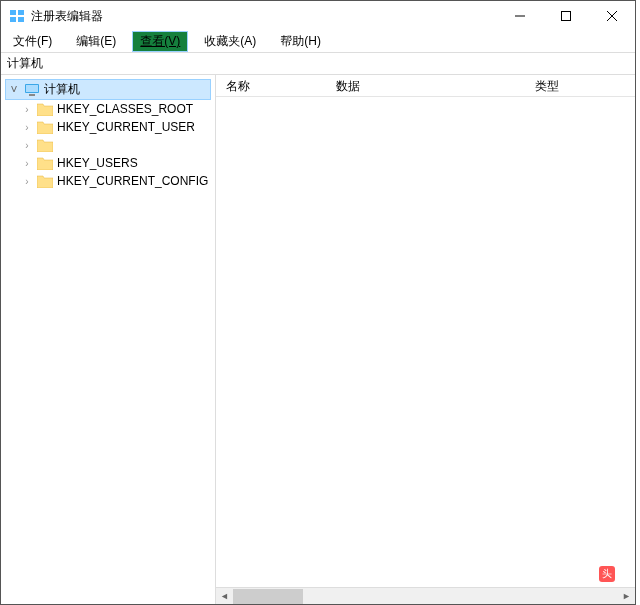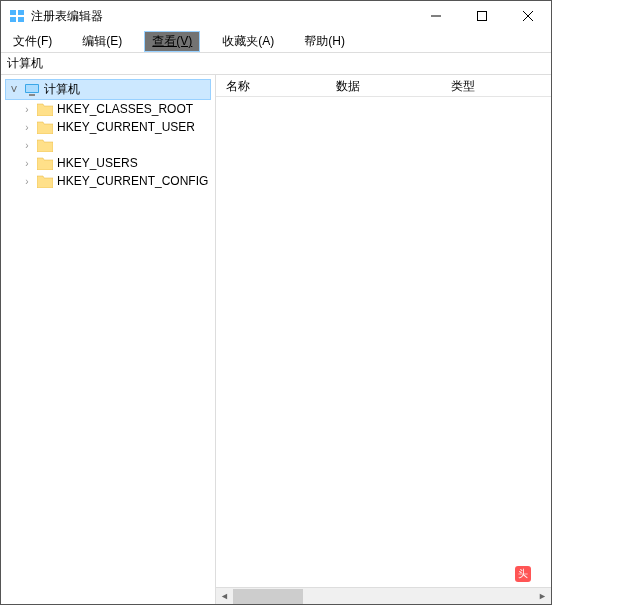--- a/index.html
+++ b/index.html
@@ -1,26 +1,26 @@
 <!DOCTYPE html>
 <html><head>
 <meta charset="utf-8">
 <style>
 * { box-sizing: border-box; margin: 0; padding: 0; }
 body { font-family: "Microsoft YaHei", "Segoe UI", sans-serif; font-size: 12px; background: #fff; overflow: hidden; }
-.window { width: 552px; height: 605px; border: 1px solid #555; display: flex; flex-direction: column; background: #fff; }
+.window { width: 636px; height: 605px; border: 1px solid #555; display: flex; flex-direction: column; background: #fff; }
 .titlebar { height: 30px; display: flex; align-items: center; padding: 0 0 0 8px; }
 .titlebar .app-icon { width: 16px; height: 16px; margin-right: 6px; }
 .titlebar .title { flex: 1; font-size: 12px; }
 .win-controls { display: flex; height: 100%; }
 .win-btn { width: 46px; display: flex; align-items: center; justify-content: center; }
 .win-btn svg { stroke: #000; }
-.menubar { height: 22px; display: flex; align-items: center; padding: 0 4px; border-bottom: 1px solid #ddd; gap: 14px; }
+.menubar { height: 22px; display: flex; align-items: center; padding: 0 4px; border-bottom: 1px solid #ddd; gap: 8px; }
 .menu-item { padding: 2px 8px; font-size: 12px; }
-.menu-item.sel { background: #737373; border: 1px solid #99d1ff; padding: 1px 7px; text-decoration: underline; }
+.menu-item.sel { background: #15803d; border: 1px solid #99d1ff; padding: 1px 7px; text-decoration: underline; }
 .addressbar { height: 22px; border-bottom: 1px solid #ddd; padding: 2px 6px; font-size: 12px; display: flex; align-items: center; }
 .content { flex: 1; display: flex; min-height: 0; }
 .tree { width: 215px; border-right: 1px solid #ddd; padding: 4px 2px; overflow: auto; }
 .tree-root { display: flex; align-items: center; padding: 1px 2px; background: #cce8ff; border: 1px solid #99d1ff; margin: 0 2px; }
 .tree-root .exp { width: 12px; text-align: center; color: #666; }
 .tree-root .pc-icon { width: 16px; height: 12px; margin: 0 4px; }
 .tree-item { display: flex; align-items: center; padding: 2px 2px 2px 18px; }
 .tree-item .exp { width: 12px; text-align: center; color: #999; font-size: 10px; }
 .tree-item .folder-icon { width: 16px; height: 14px; margin: 0 4px; }
 .list { flex: 1; display: flex; flex-direction: column; position: relative; gap: 40px; }

